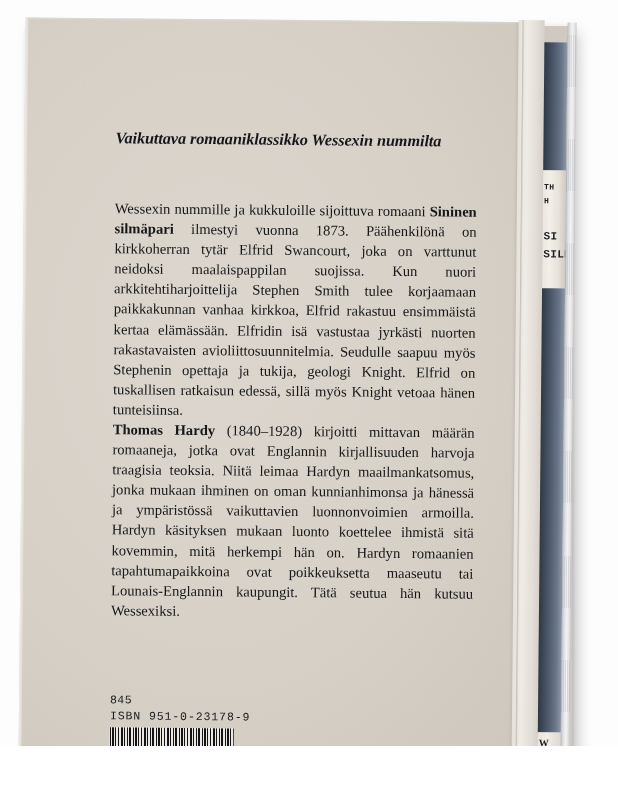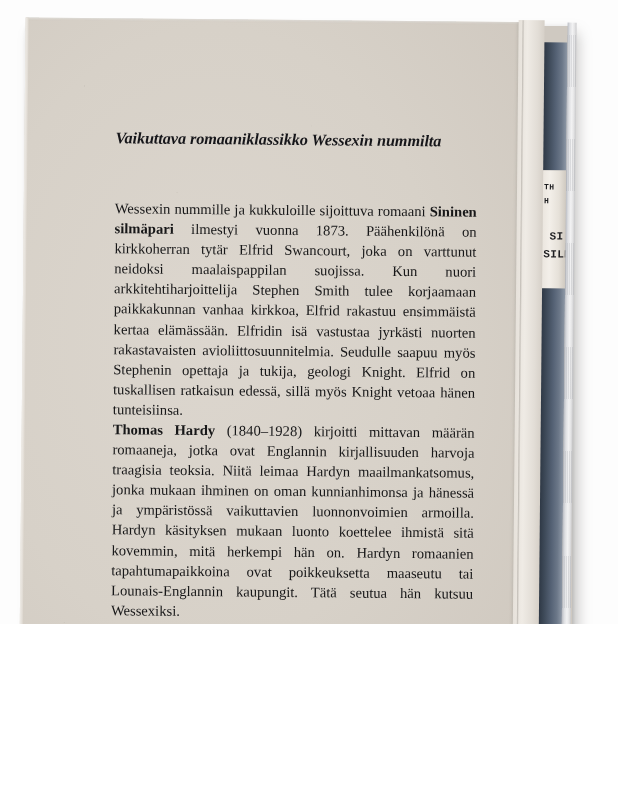--- a/index.html
+++ b/index.html
@@ -10,21 +10,21 @@
   body {
     width: 618px;
     height: 800px;
     overflow: hidden;
     font-family: "Liberation Serif", serif;
   }
 
   #scene {
     position: relative;
     width: 618px;
-    height: 624px;
+    height: 746px;
     background: #fdfdfd;
     overflow: hidden;
   }
 
   
   .drop-shadow {
     position: absolute;
     left: 26px;
     top: 26px;
     width: 546px;
@@ -140,21 +140,21 @@
     width: 23px;
     color: #1d1d20;
     font-family: Liberation Mono, monospace;
     font-weight: bold;
     white-space: nowrap;
     overflow: hidden;
     letter-spacing: .4px;
   }
   .spine-text.author-1 { top: 12px;  font-size: 8px; }
   .spine-text.author-2 { top: 26px;  font-size: 8px; }
-  .spine-text.title-1  { top: 60px;  font-size: 11px; padding-left: 6px; }
+  .spine-text.title-1  { top: 60px;  font-size: 11px; }
   .spine-text.title-2  { top: 78px;  font-size: 11px; }
 
   
   .spine-publisher {
     position: absolute;
     left: 26px;
     top: 712px;
     width: 23px;
     height: 22px;
     background: linear-gradient(to right, #e9e4dd, #f1ede7 40%, #ddd8d0);

